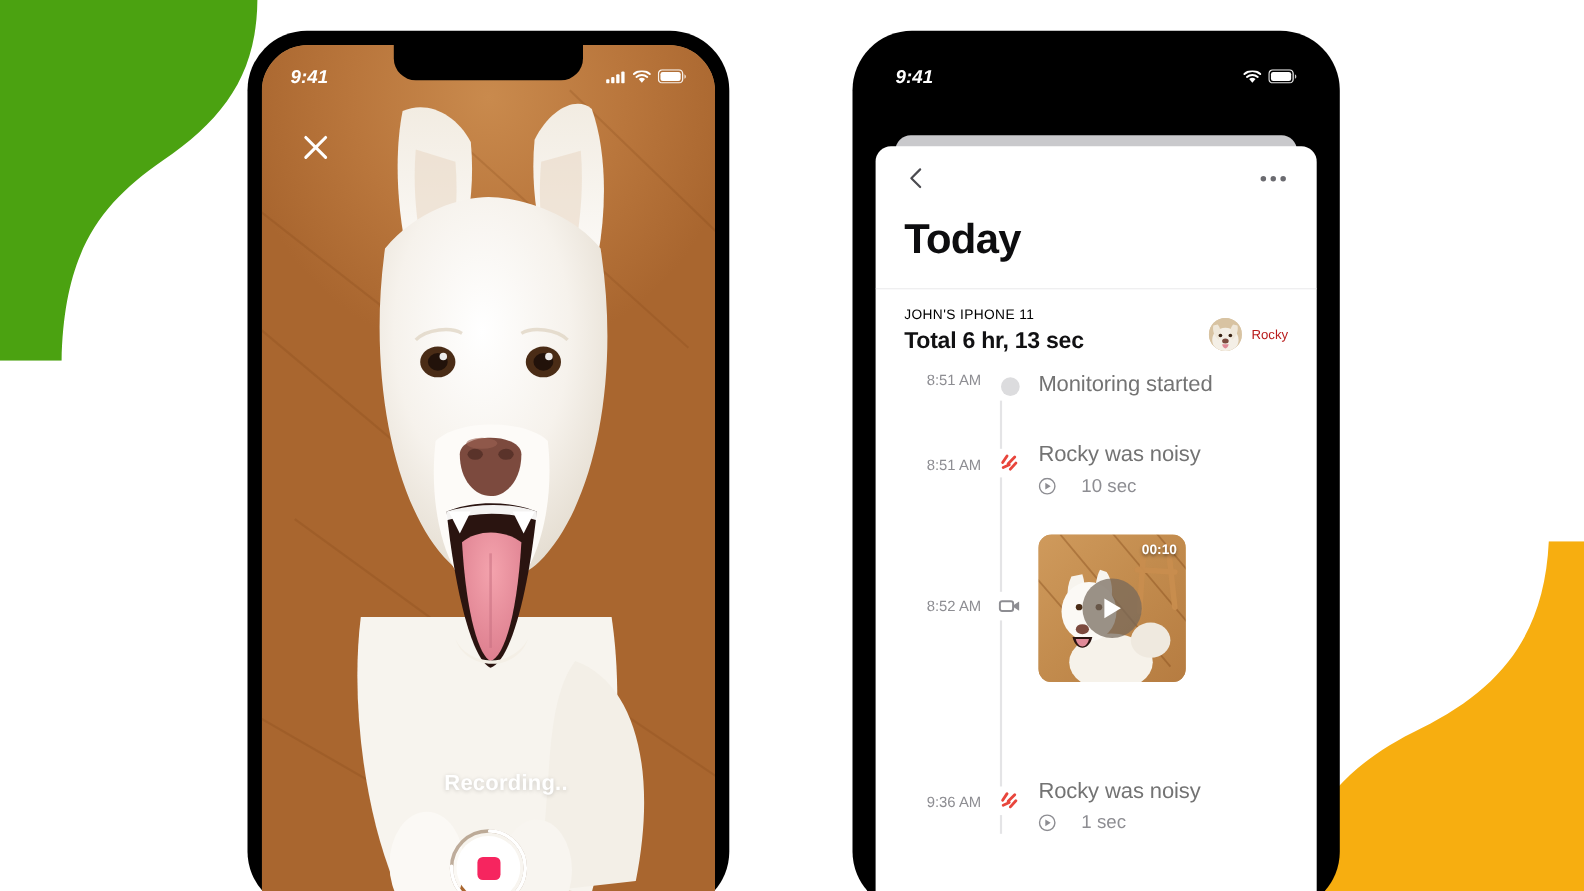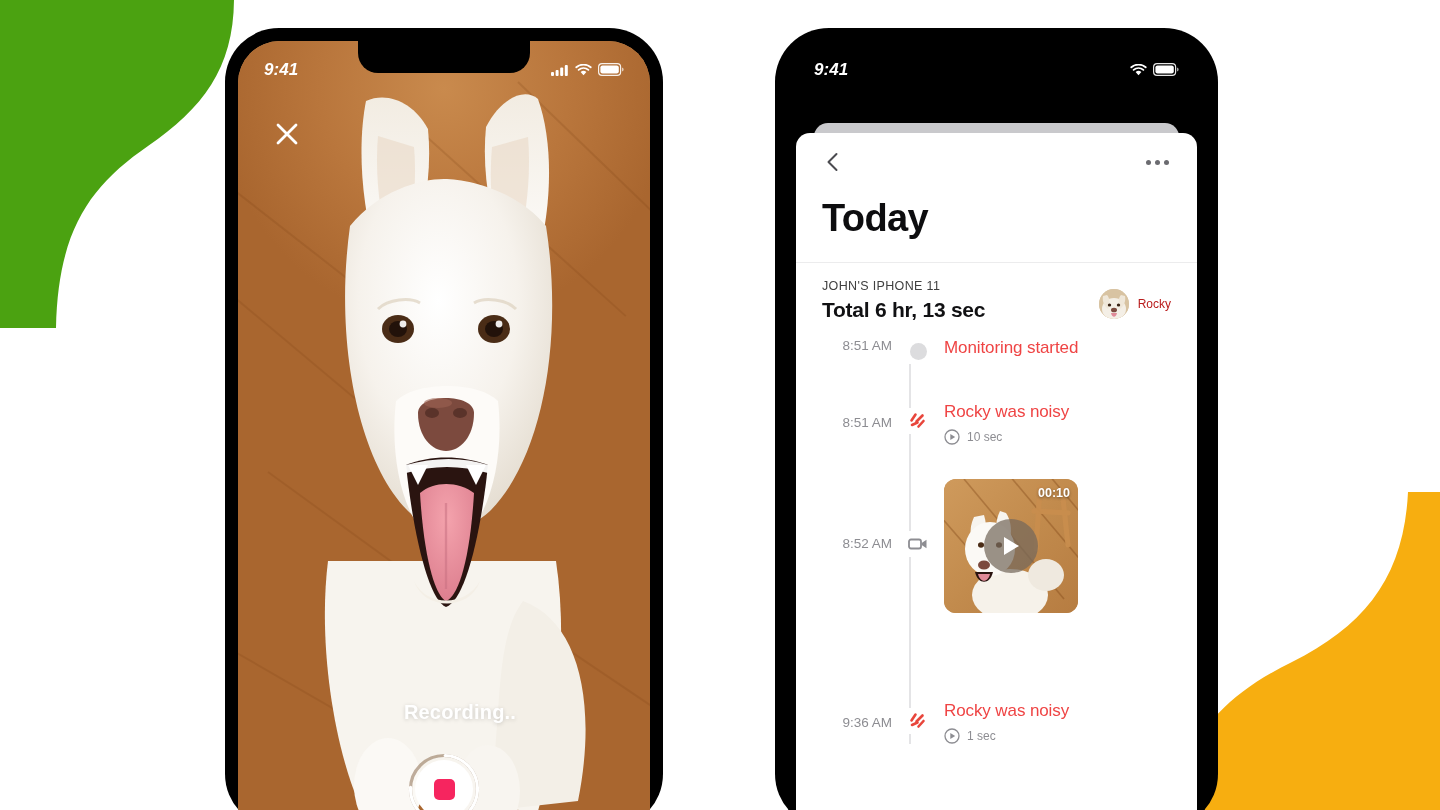--- a/index.html
+++ b/index.html
@@ -155,21 +155,21 @@
   }
   .hr { height: 1px; background: #ececed; margin: 0 0 0 0; }
 
   .summary {
     padding: 16px 26px 16px 26px;
     display: flex; align-items: flex-end; justify-content: space-between;
   }
   .device-label {
     font-size: 12.5px;
     letter-spacing: .35px;
-    color: #404040;
+    color: #000000;
     margin-bottom: 5px;
   }
   .total-text {
     font-size: 21px; font-weight: bold; color: #111113; letter-spacing: -.25px;
   }
   .pet-chip { display: flex; align-items: center; gap: 9px; padding-bottom: 3px; cursor: pointer; }
   .pet-avatar {
     width: 30px; height: 30px; border-radius: 50%;
     overflow: hidden; background: #d9c7a8; position: relative;
     flex: none;
@@ -203,25 +203,25 @@
     width: 52px; flex: none;
     display: flex; align-items: flex-start; justify-content: center;
     position: relative; z-index: 2;
   }
   .tl-icon-box {
     width: 26px; height: 26px;
     background: #ffffff;
     display: flex; align-items: center; justify-content: center;
   }
   .tl-body { flex: 1; padding-right: 18px; }
-  .ev-title { font-size: 17px; color: #ef4444; letter-spacing: -.1px; }
+  .ev-title { font-size: 20px; color: #737373; letter-spacing: -.1px; }
   .ev-sub {
-    display: flex; align-items: center; gap: 7px;
+    display: flex; align-items: center; gap: 23px;
     margin-top: 7px;
-    font-size: 12px;
+    font-size: 17px;
     color: #8d8d92;
   }
   .dot-gray { width: 17px; height: 17px; border-radius: 50%; background: #dcdcde; }
 
   .thumb {
     width: 134px; height: 134px;
     border-radius: 12px;
     position: relative;
     overflow: hidden;
     cursor: pointer;

